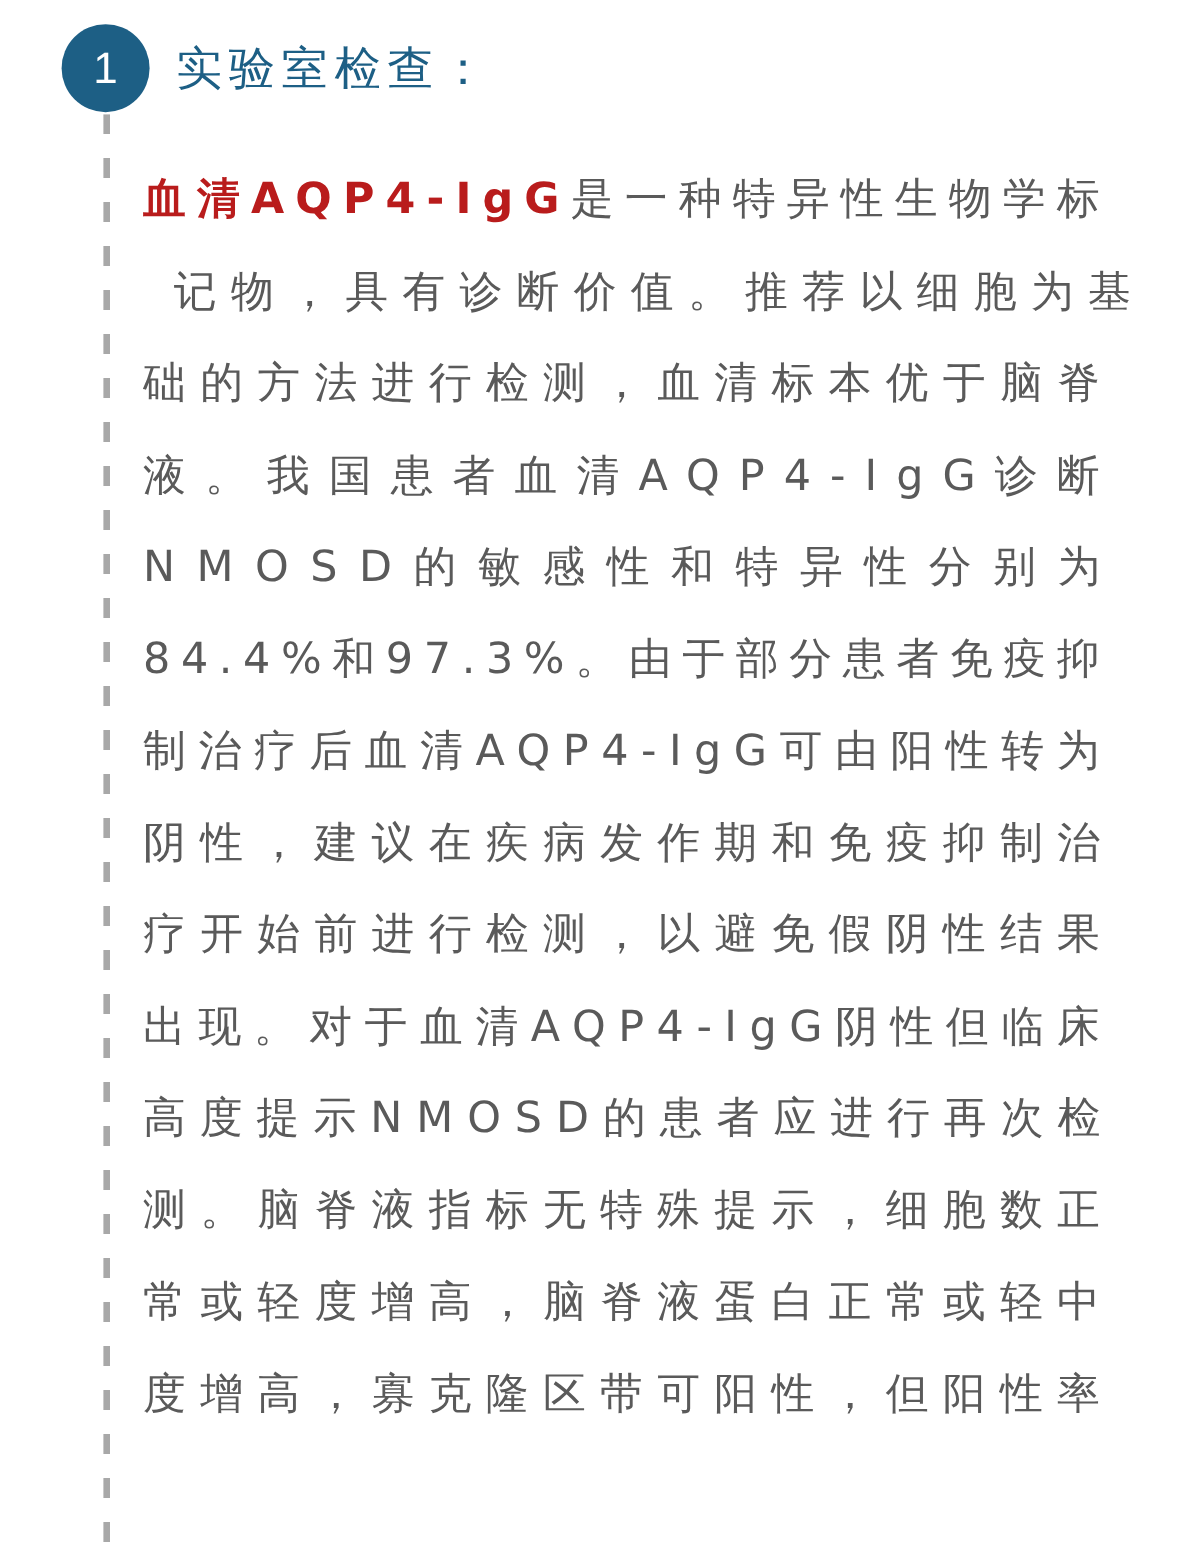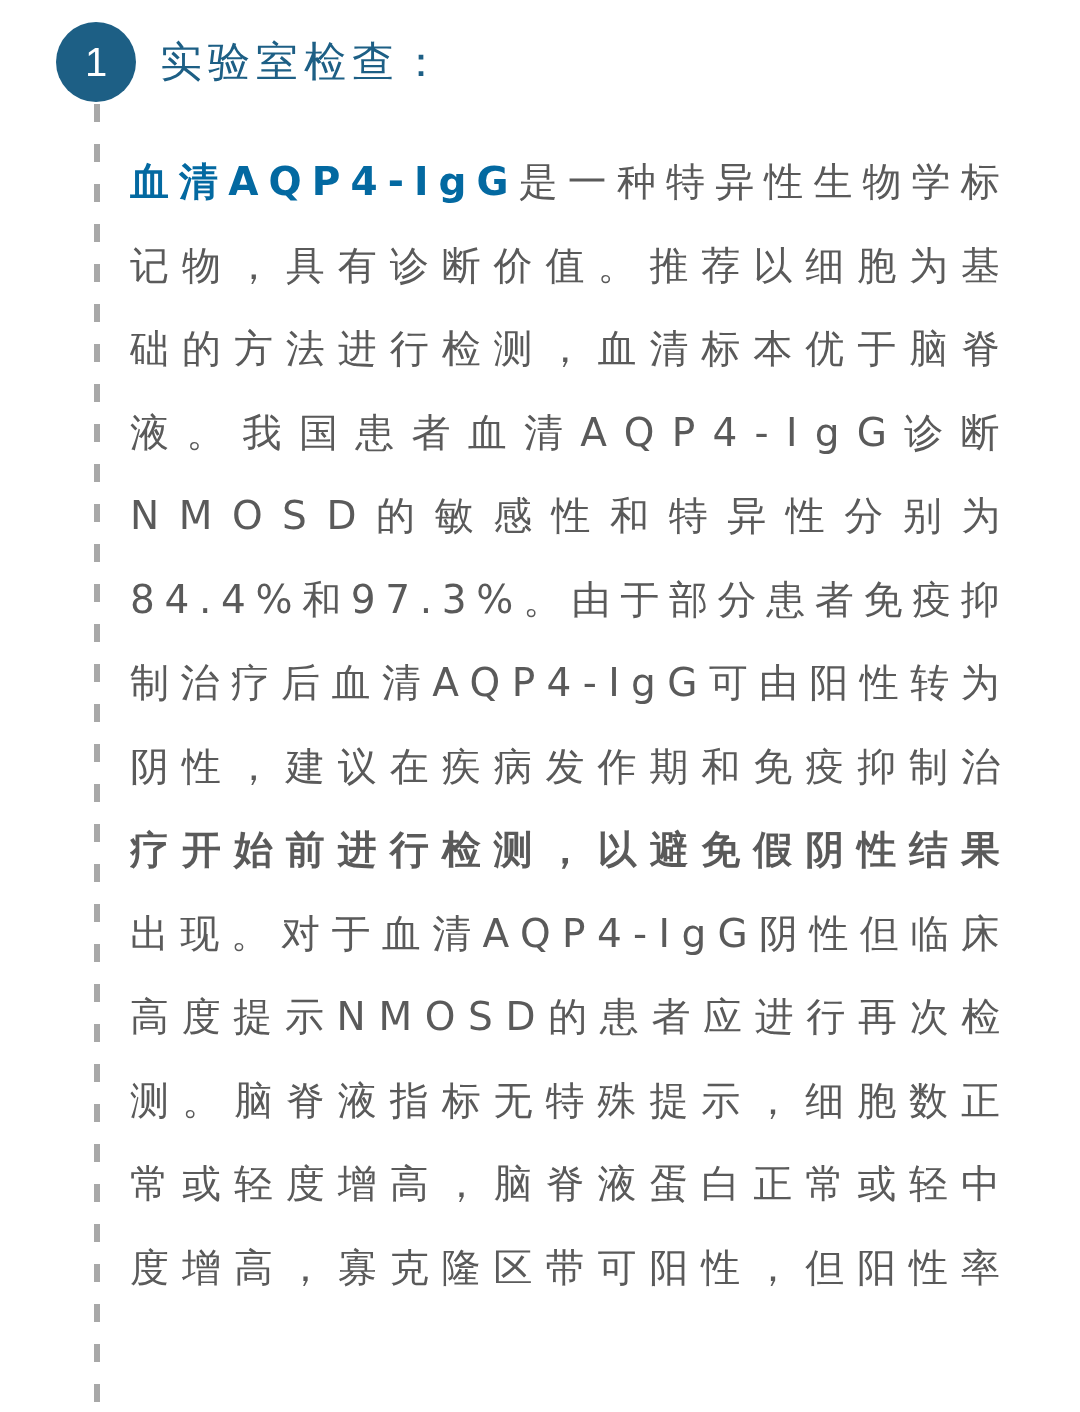--- a/index.html
+++ b/index.html
@@ -73,42 +73,42 @@
       text-align-last: justify;
       width: 870px;
       overflow: hidden;
     }
     .body-line.last {
       text-align-last: left;
       letter-spacing: 12px;
     }
     .lead-bold {
       font-weight: bold;
-      color: #0369a1;
+      color: #b91c1c;
     }
   </style>
 </head>
 <body>
 
 <div class="step-circle" style="background: rgb(29, 95, 133);">
   <span>1</span>
 </div>
 
 <div class="section-title" style="color: rgb(29, 95, 133);">实验室检查：</div>
 
 <div class="dashed-line"></div>
 
 <div class="body-text" style="color: rgb(90, 90, 90);">
   <span class="body-line" style="letter-spacing: 10.1053px; display: block; width: 910px; text-align: left; text-align-last: left;"><span class="lead-bold">血清AQP4-IgG</span><span>是一种特异性生物学标</span></span>
-  <span class="body-line" style="letter-spacing: 12.9375px; display: block; width: 910px; text-align: left; text-align-last: left;">记物，具有诊断价值。推荐以细胞为基</span>
+  <span class="body-line" style="letter-spacing: 12.9375px; display: block; width: 910px; text-align: left; text-align-last: left; margin-left: 28px;">记物，具有诊断价值。推荐以细胞为基</span>
   <span class="body-line" style="letter-spacing: 12.9375px; display: block; width: 910px; text-align: left; text-align-last: left;">础的方法进行检测，血清标本优于脑脊</span>
   <span class="body-line" style="letter-spacing: 17.2941px; display: block; width: 910px; text-align: right; text-align-last: left;">液。我国患者血清AQP4-IgG诊断</span>
   <span class="body-line" style="letter-spacing: 19.5333px; display: block; width: 910px; text-align: center; text-align-last: left;">NMOSD的敏感性和特异性分别为</span>
   <span class="body-line" style="letter-spacing: 9.65px; display: block; width: 910px; text-align: right; text-align-last: left;">84.4%和97.3%。由于部分患者免疫抑</span>
   <span class="body-line" style="letter-spacing: 11.3684px; display: block; width: 910px; text-align: left; text-align-last: left;">制治疗后血清AQP4-IgG可由阳性转为</span>
   <span class="body-line" style="letter-spacing: 12.9375px; display: block; width: 910px; text-align: left; text-align-last: left;">阴性，建议在疾病发作期和免疫抑制治</span>
-  <span class="body-line" style="letter-spacing: 12.9375px; display: block; width: 910px; text-align: center; text-align-last: left; font-weight: bold;">疗开始前进行检测，以避免假阴性结果</span>
+  <span class="body-line" style="letter-spacing: 12.9375px; display: block; width: 910px; text-align: center; text-align-last: left;">疗开始前进行检测，以避免假阴性结果</span>
   <span class="body-line" style="letter-spacing: 11.3684px; display: block; width: 910px; text-align: center; text-align-last: left;">出现。对于血清AQP4-IgG阴性但临床</span>
   <span class="body-line" style="letter-spacing: 12.6471px; display: block; width: 910px; text-align: left; text-align-last: left;">高度提示NMOSD的患者应进行再次检</span>
   <span class="body-line" style="letter-spacing: 12.9375px; display: block; width: 910px; text-align: left; text-align-last: left;">测。脑脊液指标无特殊提示，细胞数正</span>
   <span class="body-line" style="letter-spacing: 12.9375px; display: block; width: 910px; text-align: left; text-align-last: left;">常或轻度增高，脑脊液蛋白正常或轻中</span>
   <span class="body-line" style="letter-spacing: 12.9375px; display: block; width: 910px; text-align: left; text-align-last: left;">度增高，寡克隆区带可阳性，但阳性率</span>
 </div>
 
 </body></html>

